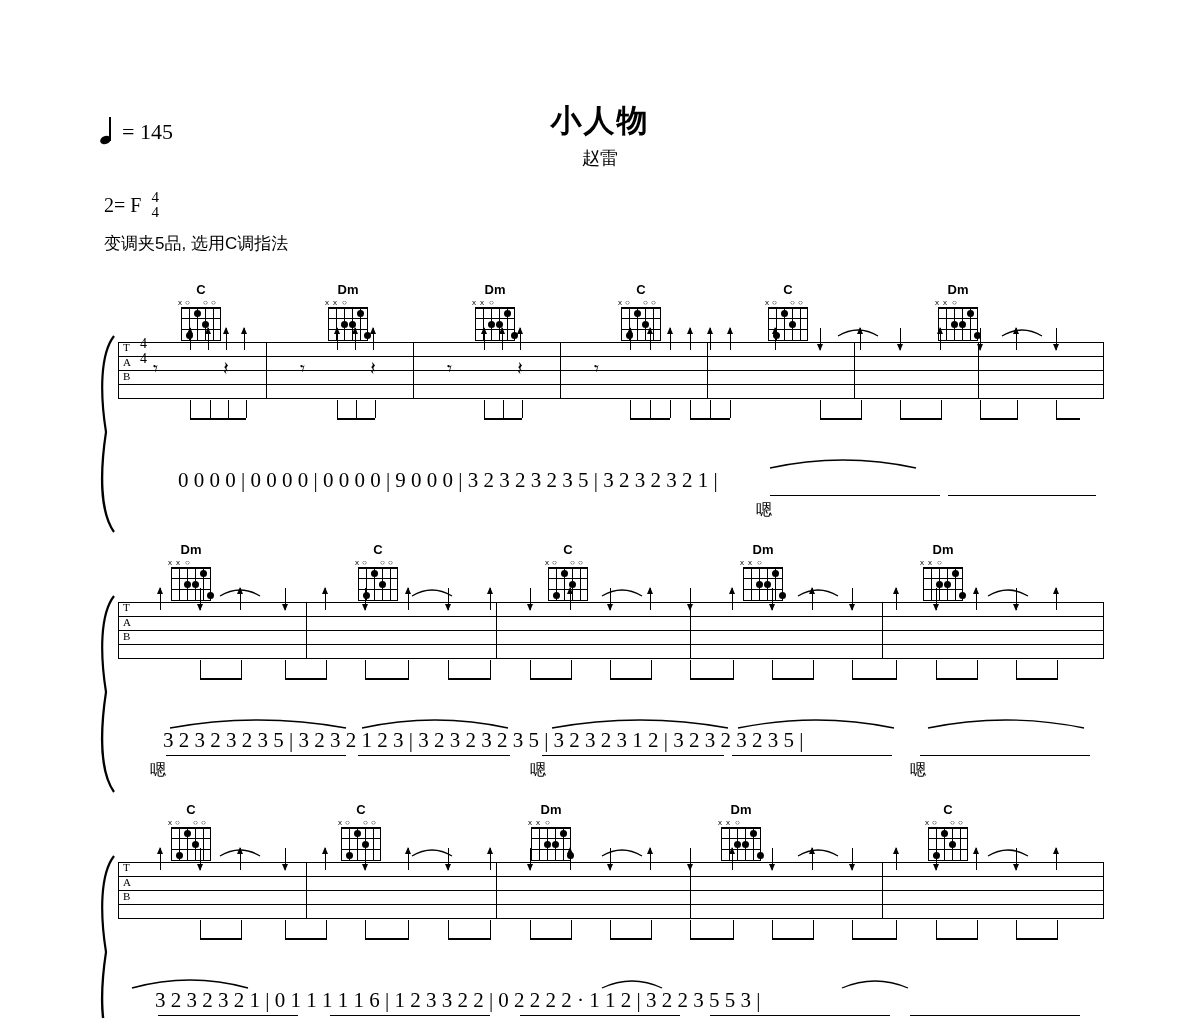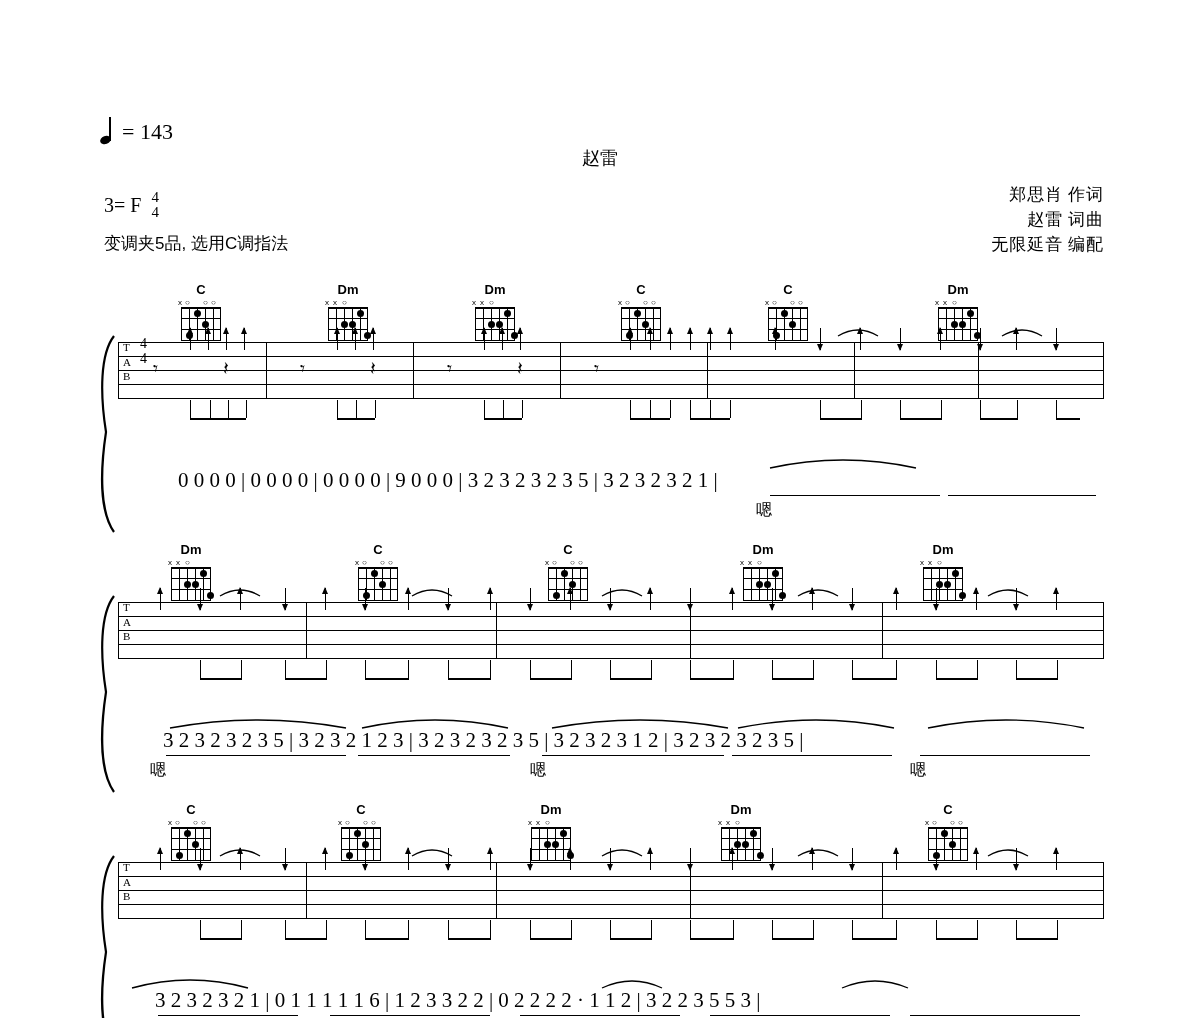--- a/index.html
+++ b/index.html
@@ -80,49 +80,36 @@
 </head>
 <body>
 
 <div class="sheet">
 
   <div class="tempo">
     <span class="note">
       <span class="head"></span>
         <span class="stem"></span>
     </span>
-    <span>=  143</span>
+    <span>=  145</span>
   </div>
 
+  <div class="title">小人物</div>
   <div class="subtitle">赵雷</div>
 
   <div class="key-line">
-    <span>3=  F</span>
+    <span>2=  F</span>
     <span class="frac">
       <i>4</i>
       <i>4</i>
     </span>
   </div>
 
   <div class="capo">变调夹5品, 选用C调指法</div>
 
-  <div class="credits">
-    <div>
-      <span>郑思肖</span>
-      <span>作词</span>
-    </div>
-    <div>
-      <span>赵雷</span>
-      <span>词曲</span>
-    </div>
-    <div>
-      <span>无限延音</span>
-      <span>编配</span>
-    </div>
-  </div>
 
   <div class="system sys1">
 
     <div class="chord" style="left:178px;top:2px;">
       <div class="cname">C</div>
       <div class="cmarks">
         <span style="left:0px;">x</span>
           <span style="left:7px;">○</span>
           <span style="left:25px;">○</span>
           <span style="left:33px;">○</span>

